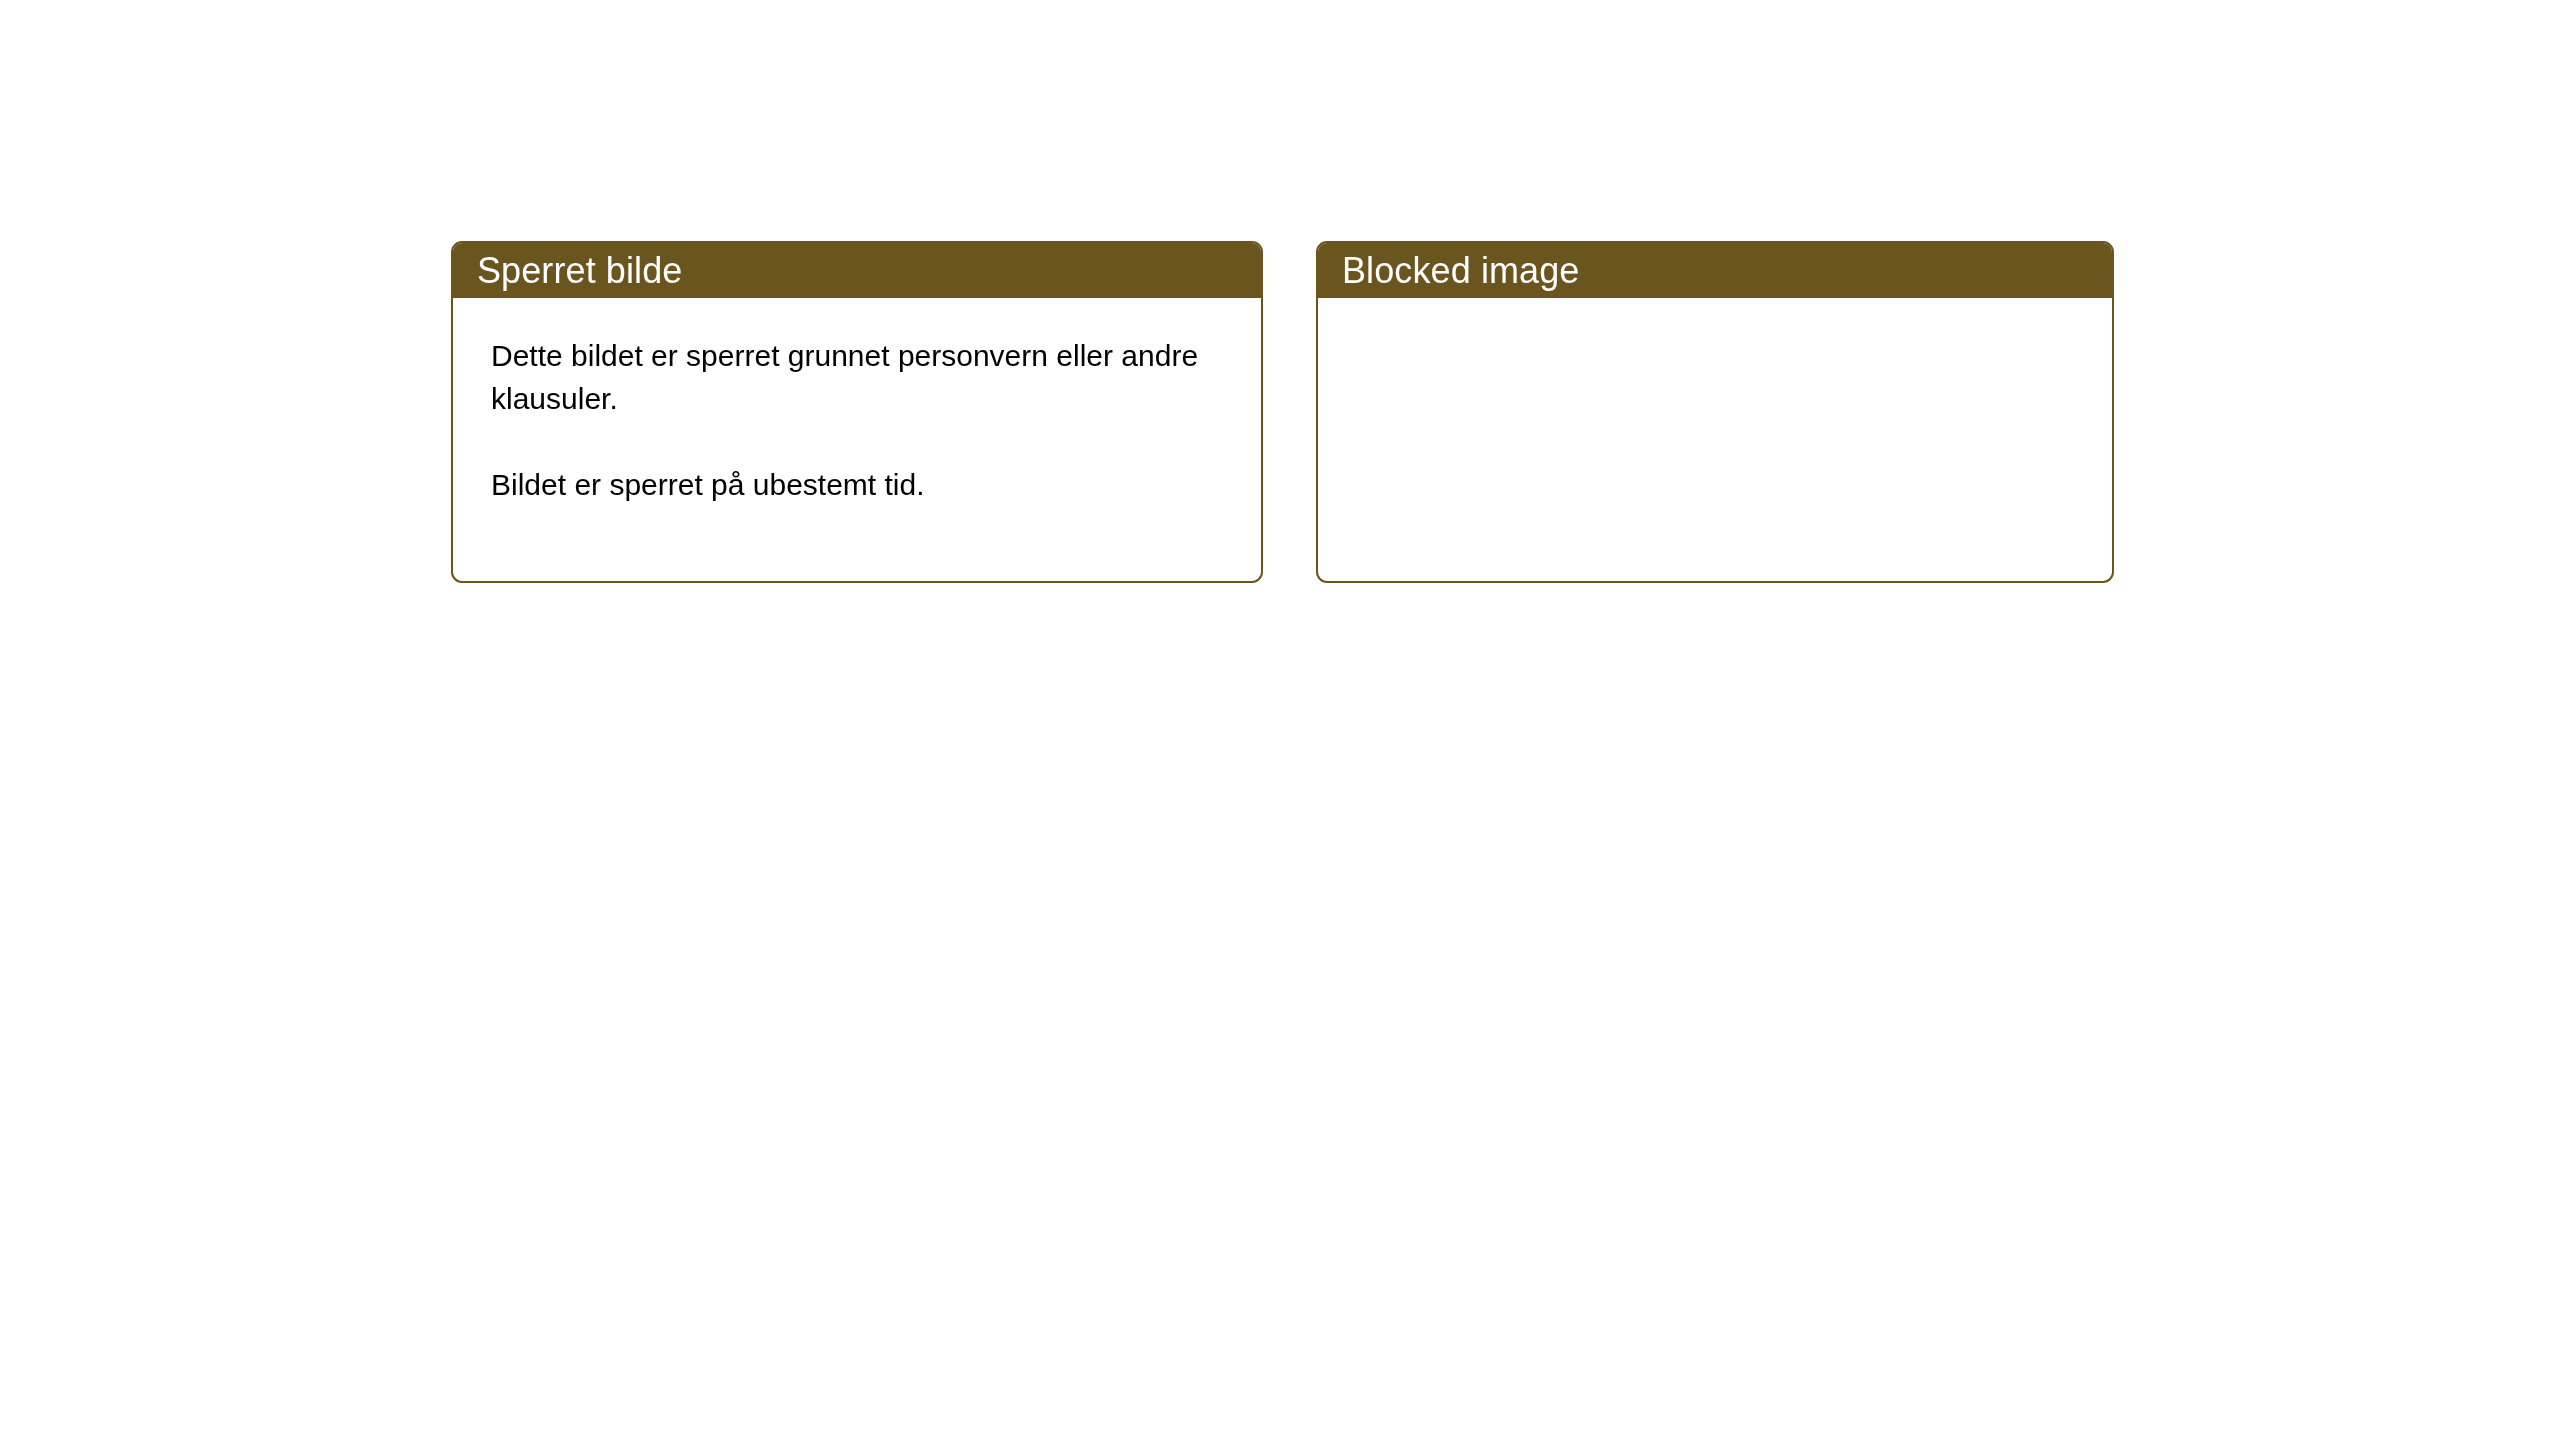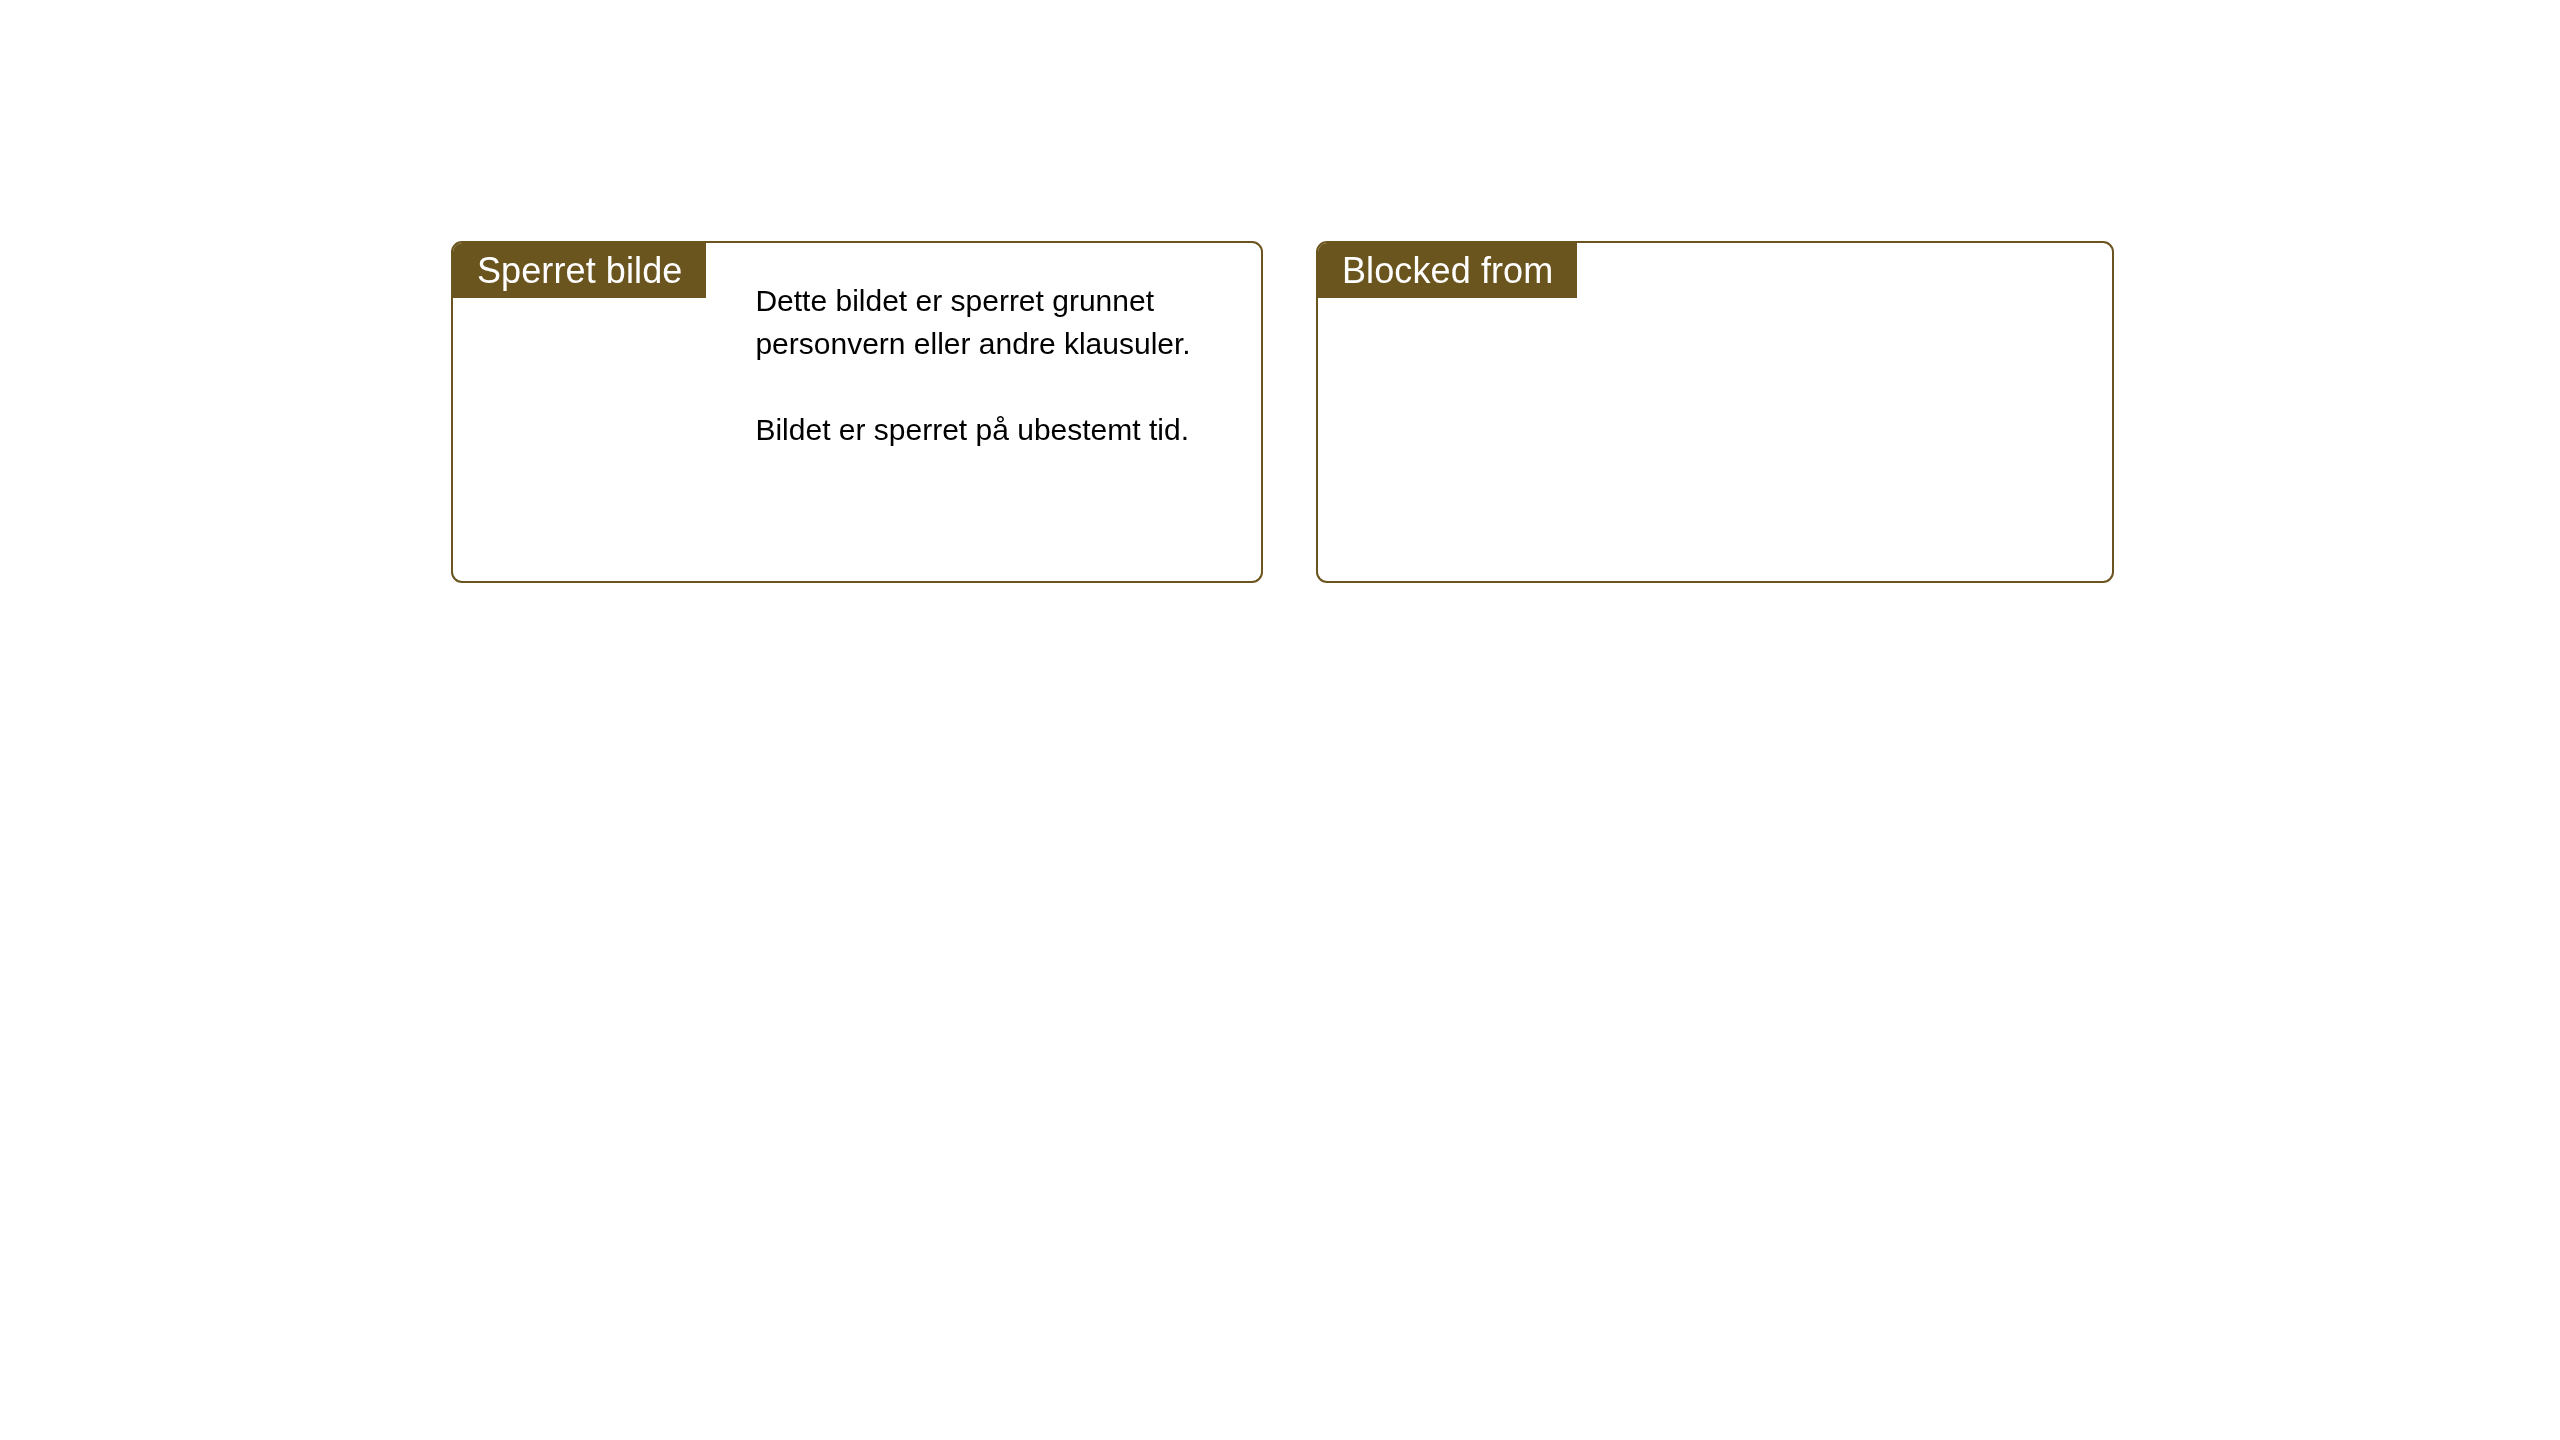--- a/index.html
+++ b/index.html
@@ -26,21 +26,21 @@
   }
 
   .notice-card {
     box-sizing: border-box;
     background: #ffffff;
     border: 2px solid #6B551E;
     border-radius: 11px;
     overflow: hidden;
     height: 342px;
     display: flex;
-    gap: 11px;
+    flex-direction: column;
   }
 
   .notice-card.card-no {
     width: 812px;
   }
 
   .notice-card.card-en {
     width: 798px;
   }
 
@@ -93,17 +93,17 @@
       <span class="card-header-title">Sperret bilde</span>
     </div>
     <div class="card-body">
       <p class="card-paragraph">Dette bildet er sperret grunnet personvern eller andre klausuler.</p>
       <p class="card-paragraph">Bildet er sperret på ubestemt tid.</p>
     </div>
   </section>
 
   <section class="notice-card card-en">
     <div class="card-header">
-      <span class="card-header-title">Blocked from</span>
+      <span class="card-header-title">Blocked image</span>
     </div>
   </section>
 
 </div>
 
 </body></html>

